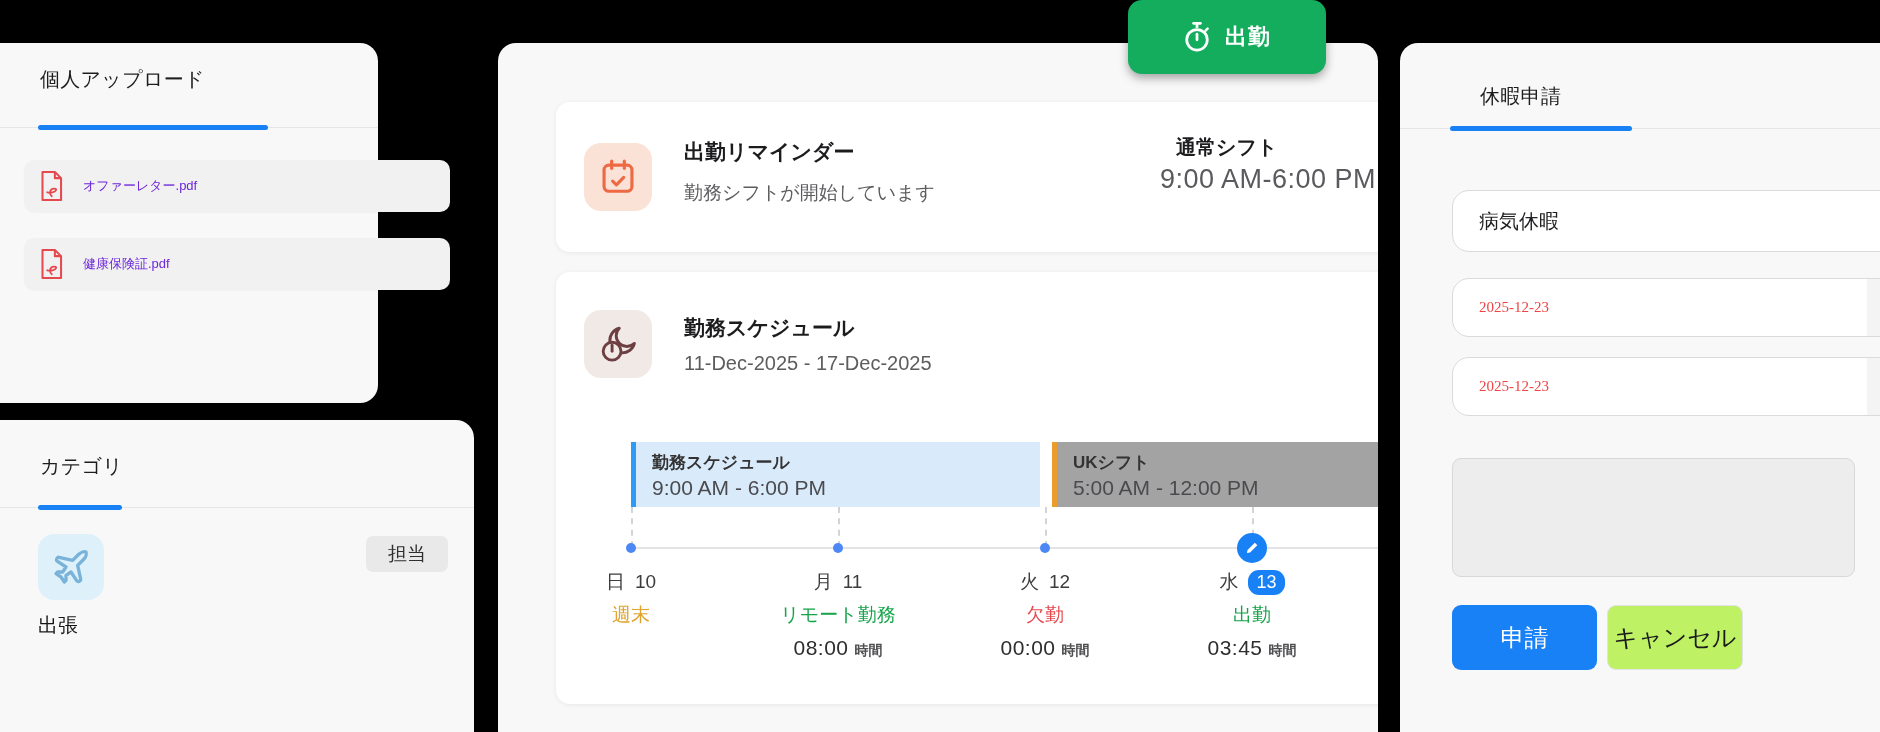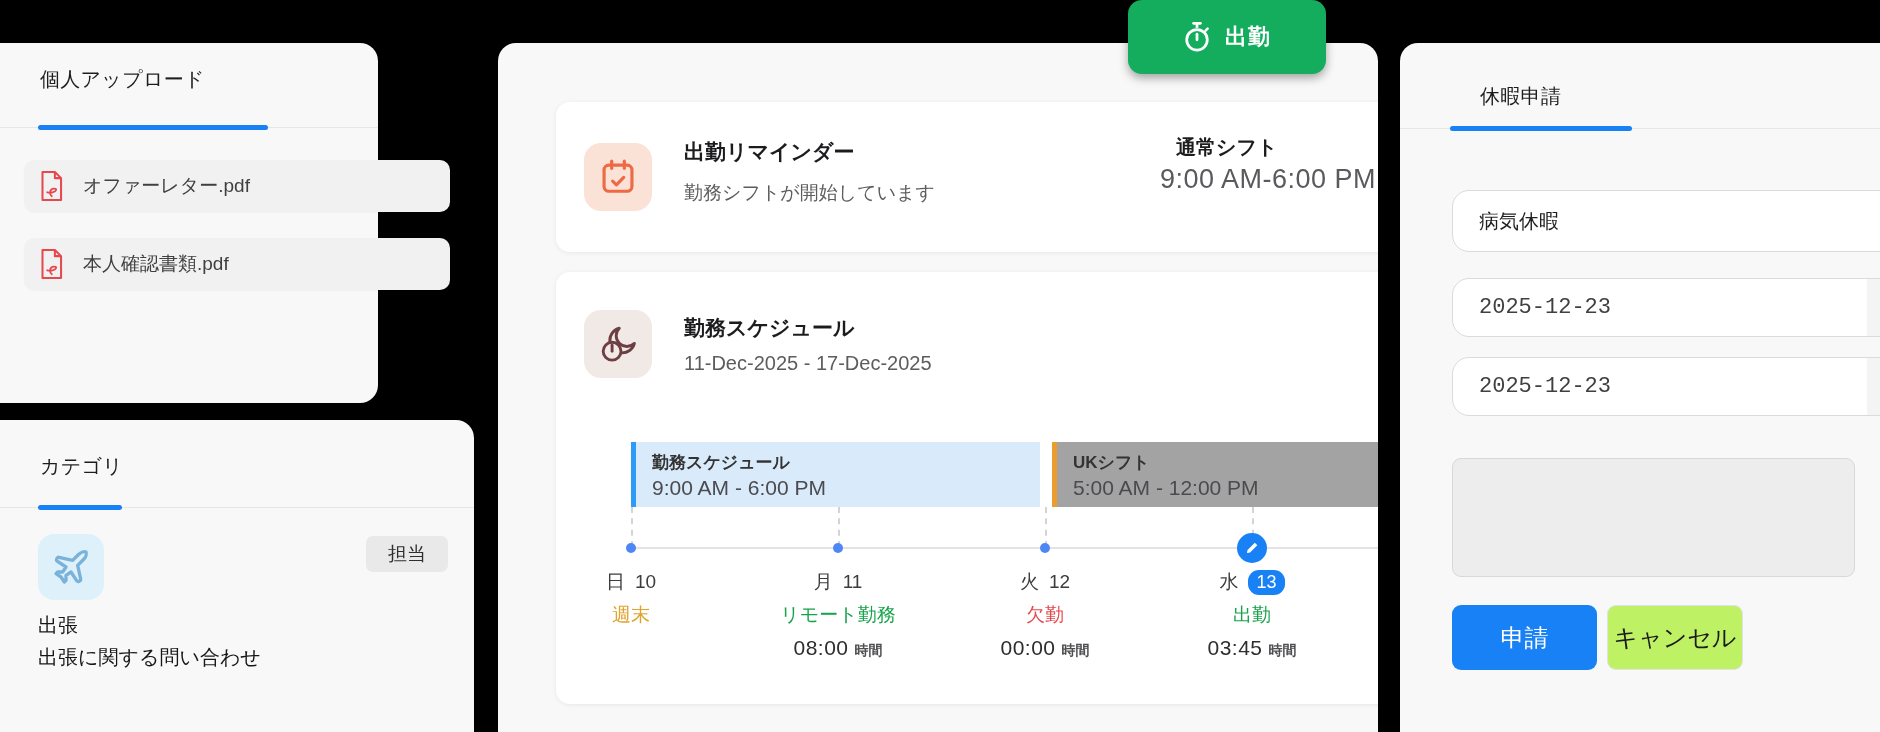--- a/index.html
+++ b/index.html
@@ -13,21 +13,21 @@
   .panel-mid       { left:498px; top:43px; width:880px; height:689px; border-radius:18px 18px 0 0; overflow:hidden; }
   .panel-right     { left:1400px; top:43px; width:480px; height:689px; border-radius:18px 0 0 0; }
 
   .panel-title { position:absolute; font-size:20px; font-weight:500; color:#1d1d1f; letter-spacing:.3px; }
   .hairline { position:absolute; left:0; right:0; height:1px; background:#e6e6e6; }
   .underline { position:absolute; height:5px; border-radius:3px; background:#1981f6; }
 
   
   .file-row { position:absolute; left:24px; width:426px; height:52px; background:#f1f1f2; border-radius:10px;
               display:flex; align-items:center; gap:18px; padding-left:14px; box-shadow:0 1px 2px rgba(0,0,0,.03); }
-  .file-row .fname { font-size:19px; color:#404040; }
+  .file-row .fname { font-size:13px; color:#6d28d9; }
 
   
   .cat-icon { position:absolute; left:38px; top:114px; width:66px; height:66px; border-radius:16px;
               background:#def1fb; display:flex; align-items:center; justify-content:center; }
   .cat-badge { position:absolute; left:366px; top:116px; width:82px; height:36px; background:#e9e9ea;
                border-radius:7px; display:flex; align-items:center; justify-content:center;
                font-size:19px; color:#2f2f31; }
   .cat-title { position:absolute; left:38px; top:192px; font-size:20px; color:#161616; }
   .cat-desc  { position:absolute; left:38px; top:224px; font-size:20px; color:#161616; }
 
@@ -71,22 +71,22 @@
   .hoursrow { margin-top:8px; font-size:21px; color:#2e2e30; font-weight:500; letter-spacing:.5px; }
   .hoursrow .unit { font-size:14px; color:#4f4f52; font-weight:600; margin-left:6px; letter-spacing:0; }
 
   
   .field { position:absolute; left:52px; width:478px; background:#fff; border:1px solid #dbdbdd; border-radius:17px; }
   .selectbox { top:147px; height:62px; display:flex; align-items:center; cursor:pointer; }
   .selectbox .val { margin-left:26px; font-size:20px; color:#1f1f21; }
   .selectbox .chev { position:absolute; right:20px; top:24px; }
   .datefield { height:59px; display:flex; align-items:center; overflow:hidden; }
   .date1 { top:235px; } .date2 { top:314px; }
-  .datefield input { border:none; outline:none; background:transparent; font-size:22px; color:#404040;
-                     padding-left:26px; width:330px; font-family:Liberation Mono, monospace; }
+  .datefield input { border:none; outline:none; background:transparent; font-size:15px; color:#ef4444;
+                     padding-left:26px; width:330px; font-family:Liberation Serif, serif; }
   .cal-zone { position:absolute; right:0; top:0; bottom:0; width:62px; background:#f4f4f5;
               display:flex; align-items:center; justify-content:center; cursor:pointer; border-radius:0 10px 10px 0; }
   .comment { position:absolute; left:52px; top:415px; width:403px; height:119px; background:#ededee;
              border:1px solid #d8d8da; border-radius:9px; resize:none; font-family:inherit; }
   .btn { position:absolute; top:562px; height:65px; border-radius:9px; font-size:24px; cursor:pointer;
          display:flex; align-items:center; justify-content:center; font-family:inherit; }
   .btn-submit { left:52px; width:145px; background:#1981f6; border:none; color:#fff; font-weight:500; }
   .btn-cancel { left:207px; width:136px; background:#bef264; border:1px solid #e2e2e4; color:#1b1b1d; }
 </style>
 </head>
@@ -106,37 +106,36 @@
         <path d="M8.2 19.6c2.6 1 7.4-.4 7.9-2.1.4-1.4-2.8-1.7-4.2-.4-1.7 1.5-1.6 4.8.4 6.1" fill="none" stroke="#e5484d" stroke-width="1.6" stroke-linecap="round"></path>
       </svg>
       <span class="fname">オファーレター.pdf</span>
     </div>
     <div class="file-row" style="top:195px;">
       <svg width="27" height="32" viewBox="0 0 24 28">
         <path d="M4 1.5h11l5.5 5.5v19.5H4z" fill="none" stroke="#e5484d" stroke-width="1.8" stroke-linejoin="round"></path>
         <path d="M15 1.5v5.5h5.5" fill="none" stroke="#e5484d" stroke-width="1.8" stroke-linejoin="round"></path>
         <path d="M8.2 19.6c2.6 1 7.4-.4 7.9-2.1.4-1.4-2.8-1.7-4.2-.4-1.7 1.5-1.6 4.8.4 6.1" fill="none" stroke="#e5484d" stroke-width="1.6" stroke-linecap="round"></path>
       </svg>
-      <span class="fname">本人確認書類.pdf</span>
+      <span class="fname">健康保険証.pdf</span>
     </div>
   </section>
 
   <section class="panel panel-left-bot">
     <div class="panel-title" style="left:40px; top:33px;">カテゴリ</div>
     <div class="hairline" style="top:87px;"></div>
     <div class="underline" style="left:38px; top:85px; width:84px;"></div>
 
     <div class="cat-icon">
       <svg width="40" height="40" viewBox="0 0 24 24">
         <path d="M17.8 19.2 16 11l3.5-3.5C21 6 21.5 4 21 3c-1-.5-3 0-4.5 1.5L13 8 4.8 6.2c-.5-.1-.9.1-1.1.5l-.3.5c-.2.5-.1 1 .3 1.3L9 12l-2 3H4l-1 1 3 2 2 3 1-1v-3l3-2 3.5 5.3c.3.4.8.5 1.3.3l.5-.2c.4-.3.6-.7.5-1.2z" fill="none" stroke="#79b3da" stroke-width="2" stroke-linejoin="round" stroke-linecap="round"></path>
       </svg>
     </div>
     <div class="cat-badge">担当</div>
     <div class="cat-title">出張</div>
-    <div class="cat-desc">出張に関する問い合わせ</div>
   </section>
 
   <section class="panel panel-mid">
 
     <div class="card card-reminder">
       <div class="big-icon reminder-icon">
         <svg width="38" height="38" viewBox="0 0 24 24">
           <rect x="3.2" y="4.5" width="17.6" height="16.5" rx="3" fill="none" stroke="#ee6a45" stroke-width="2"></rect>
           <line x1="8" y1="2" x2="8" y2="6.5" stroke="#ee6a45" stroke-width="2" stroke-linecap="round"></line>
           <line x1="16" y1="2" x2="16" y2="6.5" stroke="#ee6a45" stroke-width="2" stroke-linecap="round"></line>

